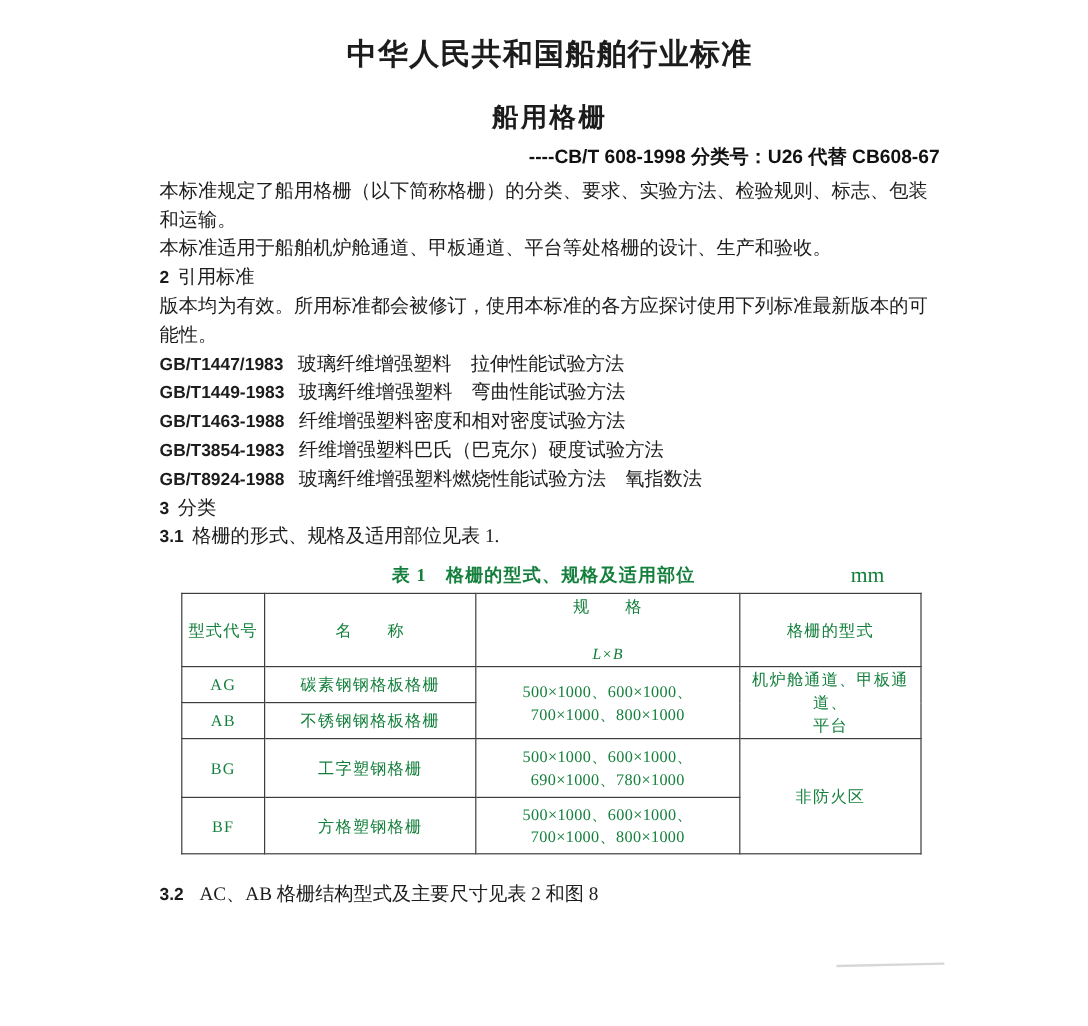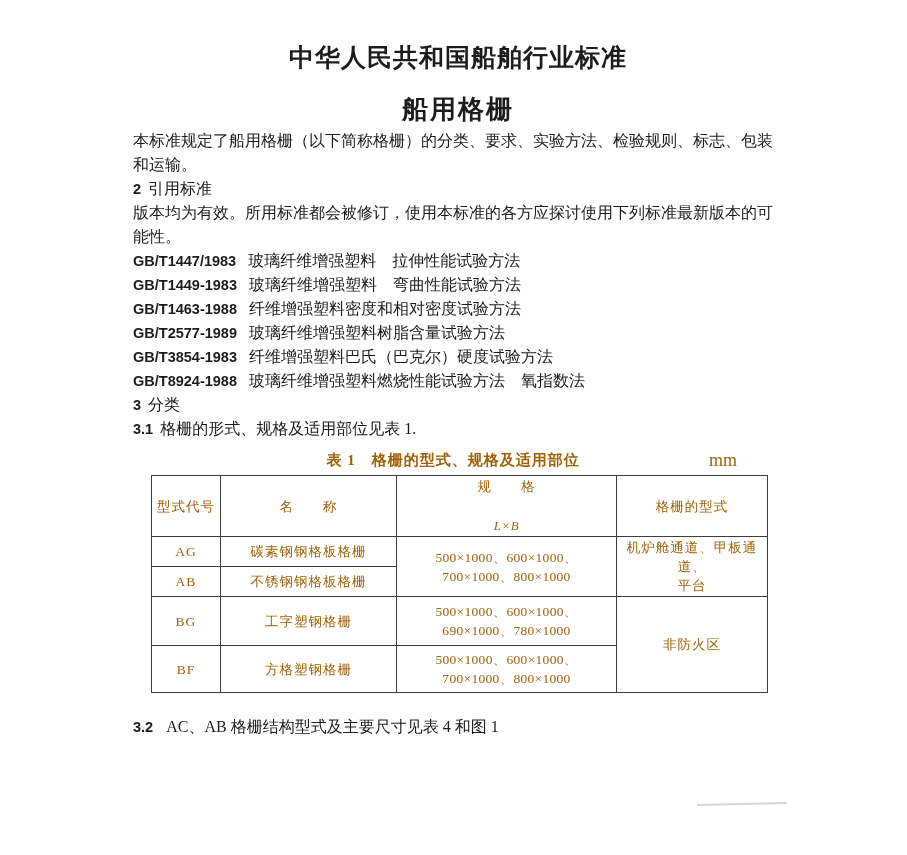--- a/index.html
+++ b/index.html
@@ -2,49 +2,49 @@
 <html lang="zh"><head>
 <meta charset="utf-8">
 <style>
   * { margin:0; padding:0; box-sizing:border-box; }
   html,body { background:#ffffff; }
   body {
     width:907px; height:855px; position:relative; overflow:hidden;
     font-family:"Liberation Serif","DejaVu Serif",serif;
     color:#1c1c1c;
   }
-  .content { position:absolute; left:133px; top:12px; width:650px; }
+  .content { position:absolute; left:133px; top:0; width:650px; }
 
   .doc-title {
     margin-top:32px; text-align:center;
     font-size:25px; font-weight:700; letter-spacing:1px; line-height:28px;
   }
   .doc-subtitle {
     margin-top:25px; text-align:center;
-    font-size:26px; font-weight:700; letter-spacing:2px; line-height:26px;
+    font-size:22px; font-weight:700; letter-spacing:2px; line-height:26px;
   }
   .designation {
     margin-top:11px; text-align:right;
     font-family:"Liberation Sans","DejaVu Sans",sans-serif;
     font-size:16px; font-weight:700; line-height:20px; color:#111;
   }
 
   .body-text { margin-top:6px; }
   .line { line-height:24px; font-size:16px; white-space:nowrap; }
   .num {
     font-family:"Liberation Sans","DejaVu Sans",sans-serif;
     font-weight:700; font-size:14.5px; margin-right:7px;
   }
   .ref .code {
     font-family:"Liberation Sans","DejaVu Sans",sans-serif;
     font-weight:700; font-size:14.5px; margin-right:12px;
   }
 
   
-  .scan { margin-top:10px; width:620px; margin-left:2px; color:#a16207;padding-left:16px; }
+  .scan { margin-top:10px; width:620px; margin-left:2px; color:#15803d;padding-left:16px; }
   .caption-row { position:relative; height:20px; text-align:center; }
   .caption { font-size:15px; font-weight:700; letter-spacing:1px; }
   .unit { position:absolute; right:18px; bottom:0; font-size:18px; font-weight:400; }
   table.t1 {
     margin-top:4px; width:616px; border-collapse:collapse; table-layout:fixed;
   }
   table.t1 td {
     border:1.5px solid #3d3d3d; text-align:center; vertical-align:middle;
     font-size:13.5px; letter-spacing:1px; padding:1px 3px; line-height:19px;
   }
@@ -66,34 +66,35 @@
     background:#d7d7d7; transform:rotate(-1.2deg);
   }
 </style>
 </head>
 <body>
 
 <div class="content">
 
   <div class="doc-title">中华人民共和国船舶行业标准</div>
   <div class="doc-subtitle">船用格栅</div>
+  <div class="designation">----CB/T 608-1998 分类号：U26 代替 CB608-67</div>
 
   <div class="body-text">
 
     <div class="line">本标准规定了船用格栅（以下简称格栅）的分类、要求、实验方法、检验规则、标志、包装</div>
     <div class="line">和运输。</div>
+    <div class="line">本标准适用于船舶机炉舱通道、甲板通道、平台等处格栅的设计、生产和验收。</div>
 
     <div class="line"><span class="num">2</span><span>引用标准</span></div>
     <div class="line">版本均为有效。所用标准都会被修订，使用本标准的各方应探讨使用下列标准最新版本的可</div>
     <div class="line">能性。</div>
 
     <div class="line ref"><span class="code">GB/T1447/1983</span><span>玻璃纤维增强塑料　拉伸性能试验方法</span></div>
     <div class="line ref"><span class="code">GB/T1449-1983</span><span>玻璃纤维增强塑料　弯曲性能试验方法</span></div>
     <div class="line ref"><span class="code">GB/T1463-1988</span><span>纤维增强塑料密度和相对密度试验方法</span></div>
-    <div class="line ref"><span class="code">GB/T2577-1989</span><span>玻璃纤维增强塑料树脂含量试验方法</span></div>
     <div class="line ref"><span class="code">GB/T3854-1983</span><span>纤维增强塑料巴氏（巴克尔）硬度试验方法</span></div>
     <div class="line ref"><span class="code">GB/T8924-1988</span><span>玻璃纤维增强塑料燃烧性能试验方法　氧指数法</span></div>
 
     <div class="line"><span class="num">3</span><span>分类</span></div>
     <div class="line"><span class="num">3.1</span><span>格栅的形式、规格及适用部位见表 1.</span></div>
   </div>
 
   <div class="scan">
     <div class="caption-row">
       <span class="caption">表 1　格栅的型式、规格及适用部位</span>
@@ -146,17 +147,17 @@
         <td class="name-cell">方格塑钢格栅</td>
         <td>
           <div class="spec-line">500×1000、600×1000、</div>
           <div class="spec-line">700×1000、800×1000</div>
         </td>
       </tr>
     </tbody>
       </table>
   </div>
 
-  <div class="line sec32"><span class="num">3.2</span><span>AC、AB 格栅结构型式及主要尺寸见表 4 和图 1</span></div>
+  <div class="line sec32"><span class="num">3.2</span><span>AC、AB 格栅结构型式及主要尺寸见表 2 和图 8</span></div>
 
 </div>
 
 <div class="artifact"></div>
 
 </body></html>

